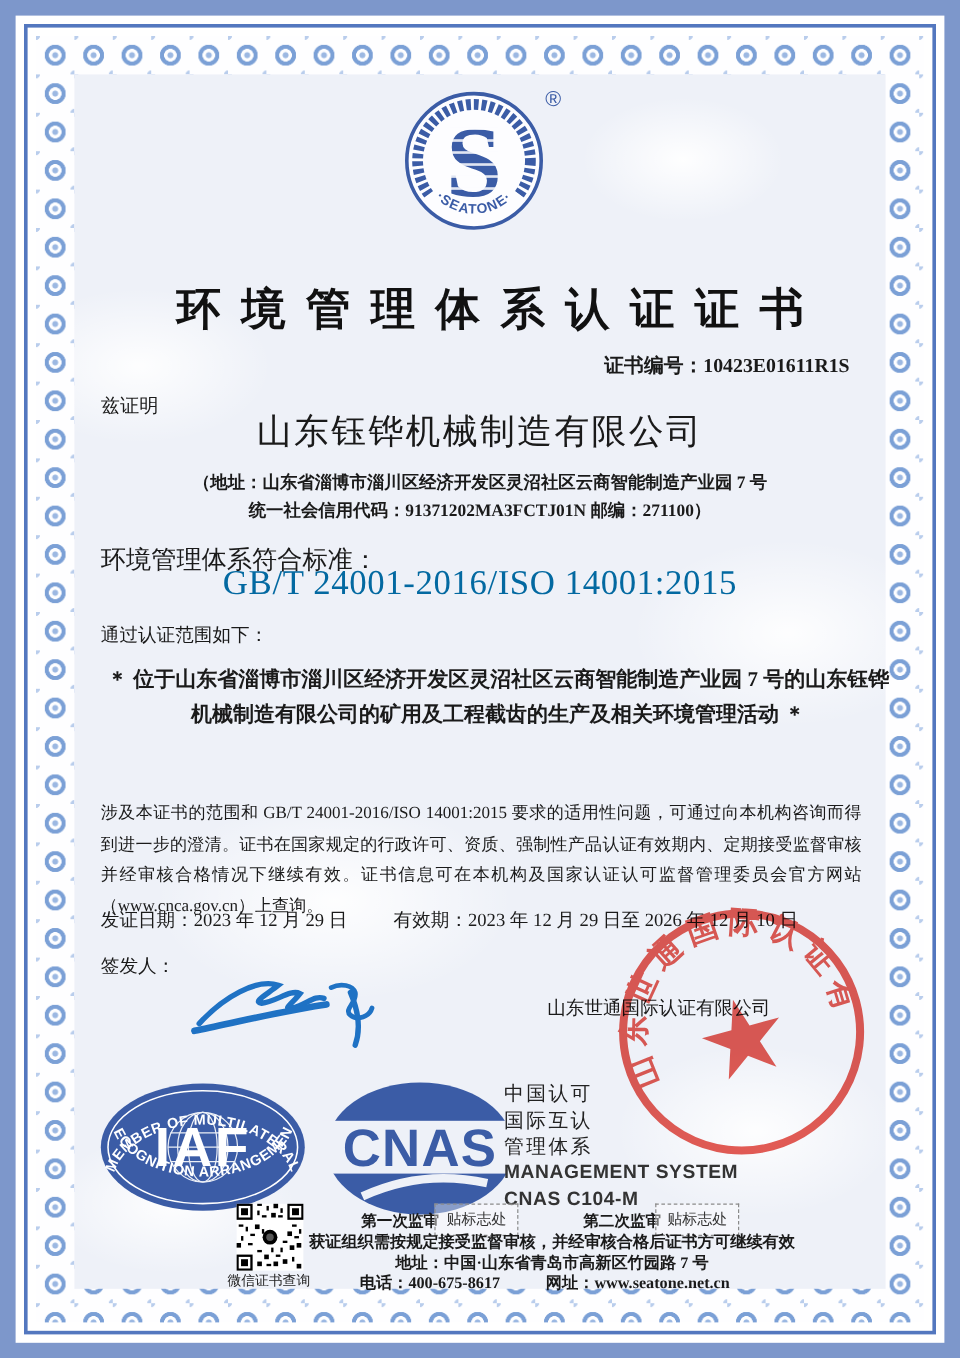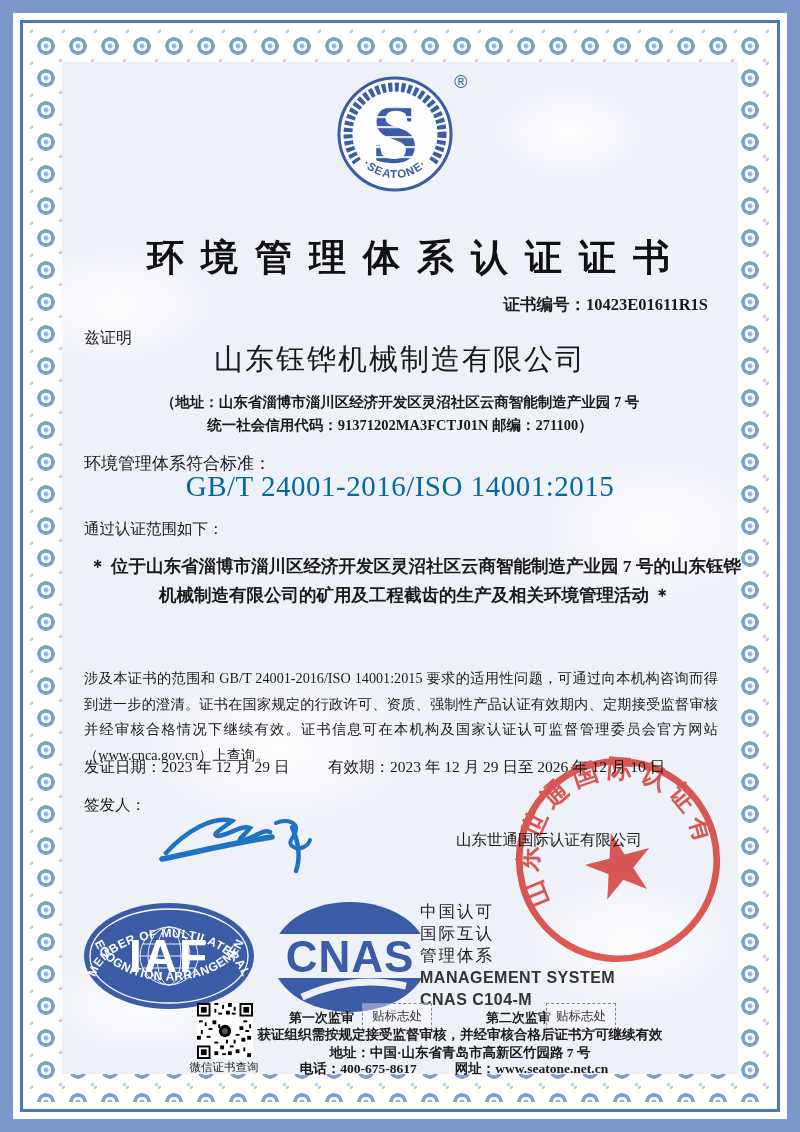--- a/index.html
+++ b/index.html
@@ -34,21 +34,21 @@
   }
   .abs{position:absolute;}
   .ctr{left:0;width:100%;text-align:center;}
   
   .title{top:233px;font-size:37px;font-weight:bold;letter-spacing:17px;padding-left:17px;color:#111;}
   .cert-no{top:294px;right:92px;font-size:16.5px;font-weight:bold;}
   .certify{top:328px;left:84px;font-size:16px;}
   .company{top:340px;font-size:29px;font-weight:normal;letter-spacing:2px;}
   .addr1{top:393px;font-size:14.5px;font-weight:bold;}
   .addr2{top:416px;font-size:14.5px;font-weight:bold;}
-  .std-label{top:452px;left:84px;font-size:17px;}
+  .std-label{top:452px;left:84px;font-size:21px;}
   .standard{top:470px;font-size:29px;font-family:Liberation Serif, serif;letter-spacing:.5px;color:#0369a1;}
   .scope-label{top:519px;left:84px;font-size:15.5px;}
   .scope{top:552px;font-size:17.5px;font-weight:bold;line-height:29px;margin-left:15px;}
   .legal{top:666px;left:84px;width:634px;font-size:14.2px;line-height:25.5px;text-align:justify;}
   .issue-date{top:757px;left:84px;font-size:15.5px;}
   .valid-date{top:757px;left:328px;font-size:15.5px;}
   .signer{top:795px;left:84px;font-size:15.5px;}
   .issuer{top:830px;left:456px;font-size:15.5px;z-index:3;}
   
   .cn-block{top:901px;left:420px;line-height:22px;font-size:16.5px;letter-spacing:2px;color:#222;}
@@ -236,21 +236,21 @@
     <g fill="#000000">
         <rect x="2" y="2" width="3" height="3"></rect>
         <rect x="24" y="2" width="3" height="3"></rect>
         <rect x="2" y="24" width="3" height="3"></rect>
       </g>
     <circle cx="14.5" cy="14.5" r="3.2" fill="#000000"></circle>
       <circle cx="14.5" cy="14.5" r="1.6" fill="#555555"></circle>
   </svg>
   <div class="abs qr-caption">微信证书查询</div>
 
-  <div class="abs audit-label" style="left:289px;">第一次监审</div>
+  <div class="abs audit-label" style="left:301px;">第一次监审</div>
   <div class="abs sticker-box" style="left:362px;">贴标志处</div>
   <div class="abs audit-label" style="left:486px;">第二次监审</div>
   <div class="abs sticker-box" style="left:546px;">贴标志处</div>
 
   <div class="abs ctr note" style="padding-left:120px;width:auto;left:0;right:0;">获证组织需按规定接受监督审核，并经审核合格后证书方可继续有效</div>
   <div class="abs ctr f-addr" style="padding-left:120px;width:auto;left:0;right:0;">地址：中国·山东省青岛市高新区竹园路 7 号</div>
   <div class="abs ctr telweb" style="padding-left:120px;width:auto;left:0;right:12px;">
     <span>电话：400-675-8617</span><span class="gap"></span><span>网址：www.seatone.net.cn</span>
   </div>
 </div>

